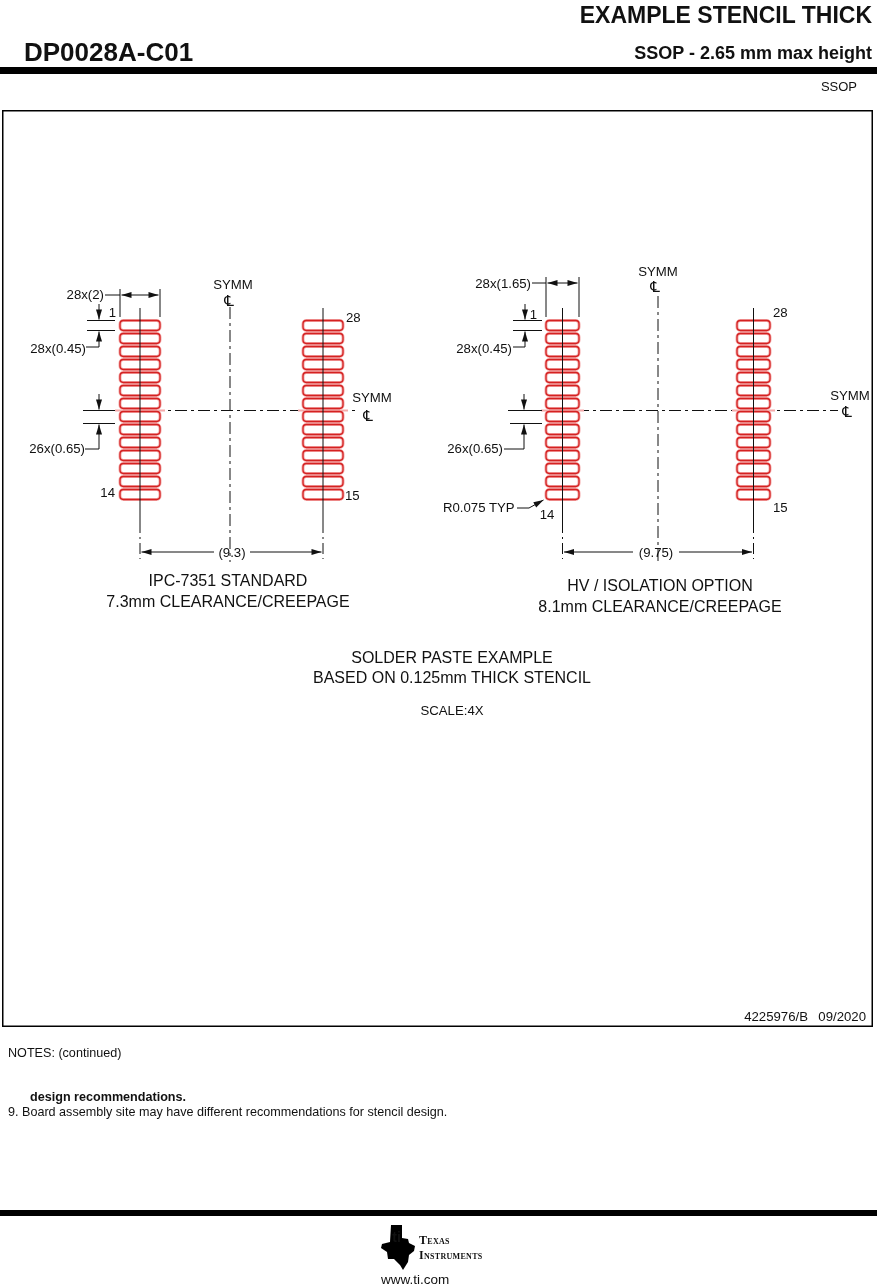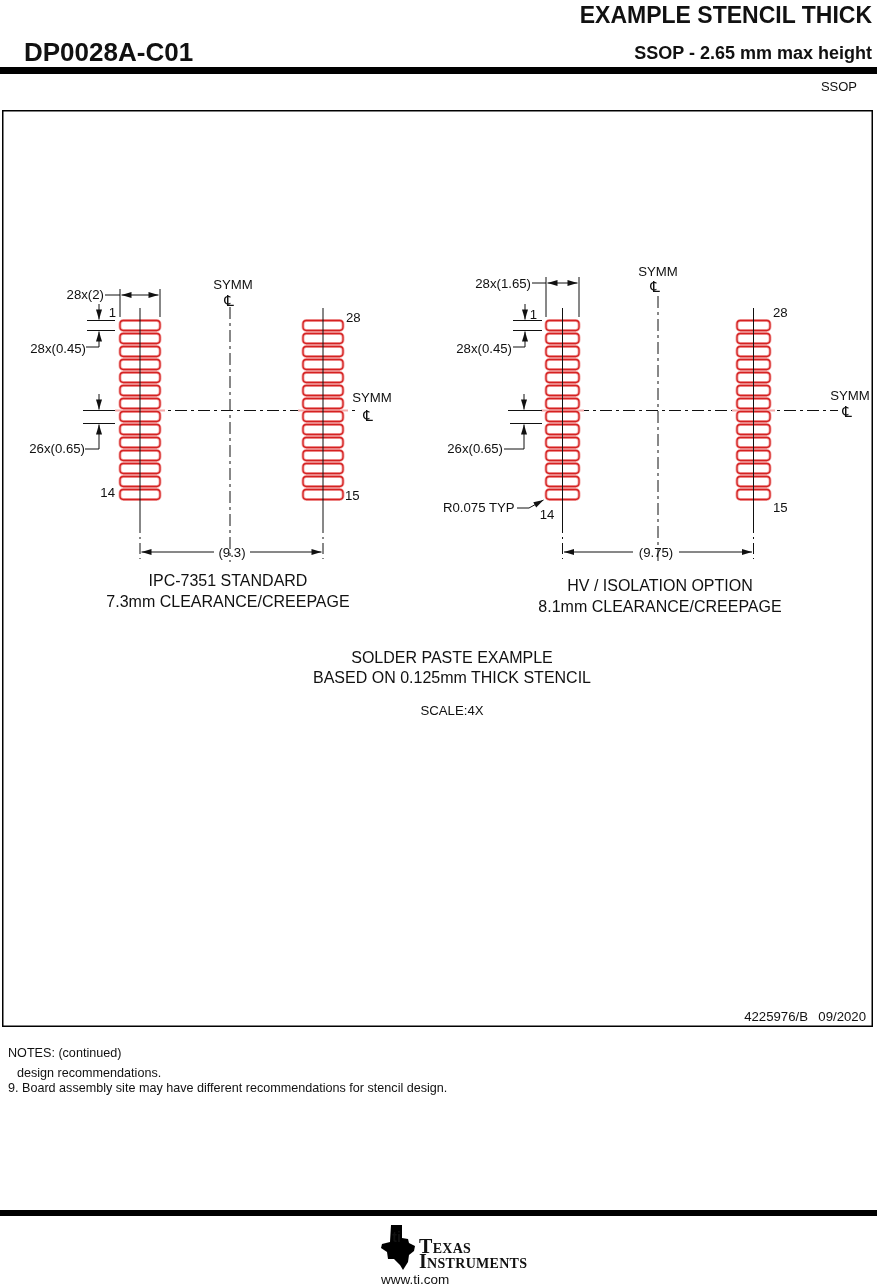--- a/index.html
+++ b/index.html
@@ -11,25 +11,25 @@
   .hdr-rule{top:67px;left:0;width:877px;height:7px;background:#000;}
   .hdr-pkg{top:79px;right:20px;font-size:13px;}
   .frame-svg{top:110px;left:2px;}
   svg text{fill:#111;}
   .t13{font-size:13.2px;}
   .t16{font-size:16px;}
   .cl{font-size:15px;font-family:"DejaVu Sans",sans-serif;}
   .dln{stroke:#111;stroke-width:1;fill:none;}
   .cln{stroke:#111;stroke-width:1;fill:none;stroke-dasharray:12 4 3 4;}
   .notes{top:1046px;left:8px;font-size:12.6px;line-height:15.5px;width:848px;}
-  .notes .heading{margin-bottom:4px;}
-  .notes .cont{margin-left:9px;}
+  .notes .heading{margin-bottom:28px;}
+  .notes .cont{margin-left:22px;font-weight:bold;}
   .ftr-bar{top:1210px;left:0;width:877px;height:6px;background:#000;}
   .logo{top:1225px;left:381px;display:flex;align-items:flex-start;}
-  .logo-text{margin-left:4px;margin-top:14px;font-family:"Liberation Serif",serif;font-weight:bold;font-variant-caps:small-caps;font-size:20px;line-height:15px;letter-spacing:0.3px;}
+  .logo-text{margin-left:4px;margin-top:8px;font-family:"Liberation Serif",serif;font-weight:bold;font-variant-caps:small-caps;font-size:12px;line-height:15px;letter-spacing:0.3px;}
   .ftr-url{top:1272px;left:381px;width:172px;text-align:left;font-size:13.5px;}
 </style>
 </head>
 <body>
 
 <div class="abs hdr-title">EXAMPLE STENCIL THICK</div>
 <div class="abs hdr-part">DP0028A-C01</div>
 <div class="abs hdr-sub">SSOP - 2.65 mm max height</div>
 <div class="abs hdr-rule"></div>
 <div class="abs hdr-pkg">SSOP</div>

